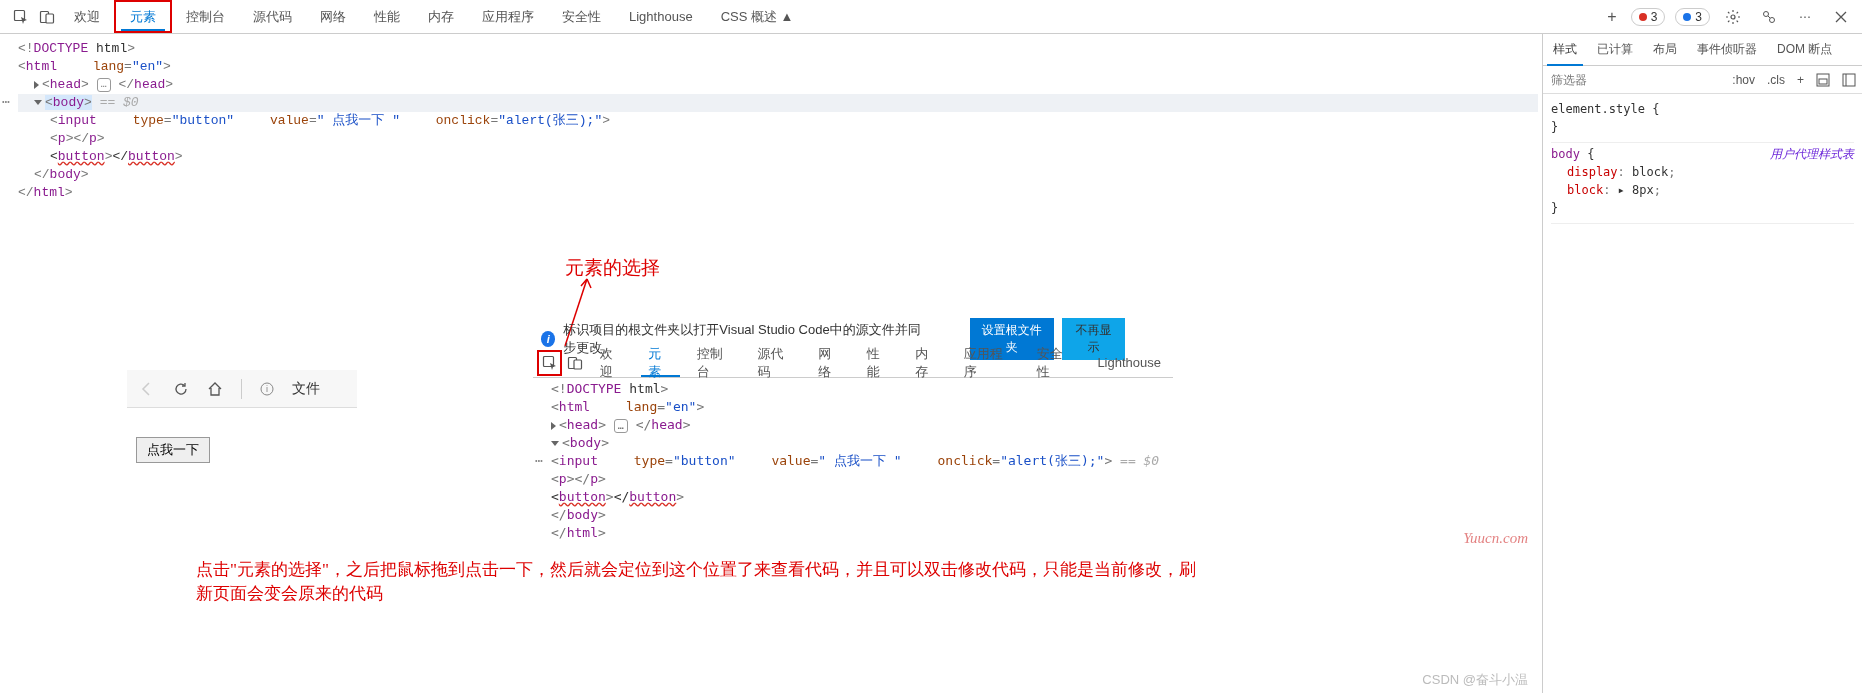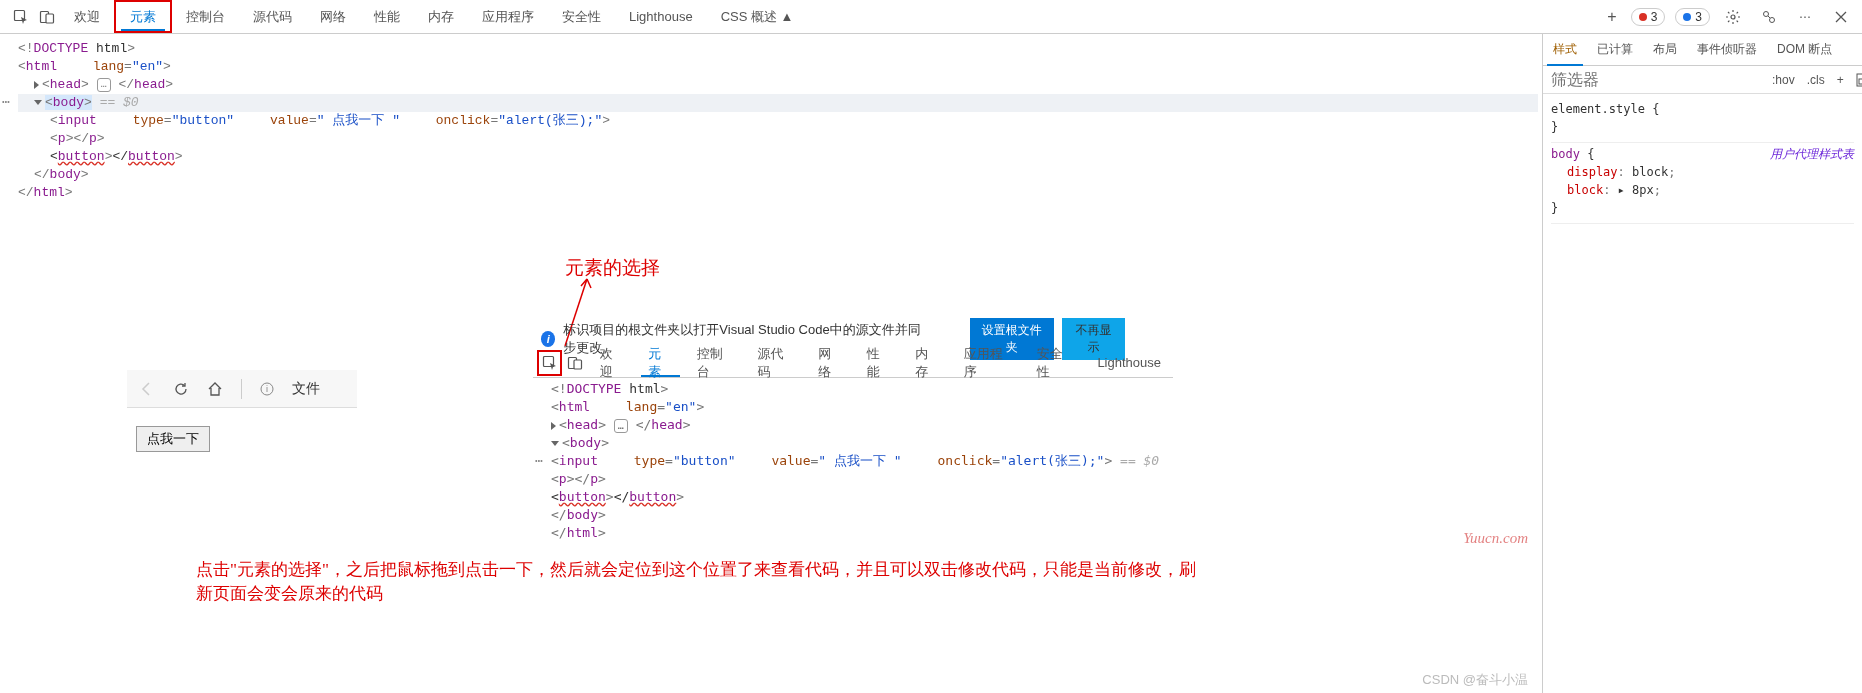--- a/index.html
+++ b/index.html
@@ -40,23 +40,23 @@
     .val { color: #1a50c7; }
     .ghost { color: #aaa; font-style: italic; }
     .dots-badge { display:inline-block; border:1px solid #999; border-radius:3px; padding:0 3px; font-size:10px; color:#666; line-height:12px; vertical-align:middle; }
     .pre-dots { position:absolute; left:-16px; color:#888; letter-spacing:1px; }
     .wavy { text-decoration: underline wavy #d93025; text-decoration-skip-ink: none; }
     
     
     .styles-tabs { display: flex; border-bottom: 1px solid #ccc; height: 32px; }
     .styles-tabs .stab { padding: 0 10px; display: flex; align-items: center; color: #555; cursor: pointer; font-size: 12px; position: relative; white-space:nowrap; }
     .styles-tabs .stab.active::after { content: ''; position: absolute; bottom: -1px; left: 10%; width: 80%; height: 2px; background: #0078d4; }
-    .styles-tabs .stab.active { color: #a16207; }
+    .styles-tabs .stab.active { color: #404040; }
     .filter-bar { display: flex; align-items: center; border-bottom: 1px solid #ddd; height: 28px; }
-    .filter-bar input { flex: 1; border: none; outline: none; padding: 0 8px; font-size: 16px; background:transparent; color:#333; }
+    .filter-bar input { flex: 1; border: none; outline: none; padding: 0 8px; font-size: 12px; background:transparent; color:#333; }
     .filter-bar .fbtn { padding: 0 6px; color: #555; font-size: 12px; cursor: pointer; }
     .style-rules { font-family: Consolas, monospace; font-size: 12px; padding: 4px 8px; line-height: 18px; }
     .style-block { border-bottom: 1px solid #eee; padding: 2px 0 6px 0; }
     .prop-name { color: #c80000; }
     .prop-val { color: #333; }
     .selector { color: #8a1b8f; }
     .uastyle { color:#6d28d9; font-style:italic; float:right; font-family:Liberation Sans, sans-serif; }
     .info-bar { display:flex; align-items:center; gap:8px; padding:6px 8px; font-size:13px; color:#333; position:absolute; left:533px; top:278px; width: 600px; }
     .info-icon { width:16px; height:16px; border-radius:50%; background:#1a73e8; color:#fff; display:flex; align-items:center; justify-content:center; font-weight:bold; font-style:italic; font-size:11px; }
     .btn-blue { background:#0078d4; color:#fff; border:none; padding:4px 10px; font-size:12px; cursor:pointer;margin-left:32px; }
@@ -68,21 +68,21 @@
     .inner-toolbar .tab { padding:0 12px; color:#555; font-size:13px; height:100%; display:flex; align-items:center; position:relative; cursor:pointer; }
     .inner-toolbar .tab.active { color:#0078d4; }
     .inner-toolbar .tab.active::after { content:''; position:absolute; bottom:0; left:10%; width:80%; height:2px; background:#0078d4; }
     
     .inner-dom { position:absolute; left:551px; top:346px; font-family: Consolas, monospace; font-size: 13px; line-height: 18px; }
     
     
     .browser-nav { position:absolute; left:127px; top:336px; width:230px; height:38px; display:flex; align-items:center; gap:18px; padding:0 12px; background:#f7f7f7; border-bottom:1px solid #ddd; }
     .browser-nav .navicon { color:#888; }
     .browser-nav .navicon.disabled { color:#ccc; }
-    .browser-button { position:absolute; left:136px; top:392px; }
+    .browser-button { position:absolute; left:136px; top:403px; }
     .browser-button button { padding:3px 10px; background:#efefef; border:1px solid #999; font-size:13px; font-family:inherit; cursor:pointer; }
     
     
     .anno-title { position:absolute; left:565px; top:221px; color:#d00; font-size:19px; font-family:"SimSun",serif; }
     .anno-arrow { position:absolute; left:557px; top:240px; width:40px; height:80px; }
     .anno-text { position:absolute; left:196px; top:524px; width:1000px; color:#d00; font-size:17px; font-family:"SimSun",serif; line-height:24px; }
     .watermark1 { position:absolute; right:14px; bottom:146px; color:rgba(200,0,0,0.5); font-size:15px; font-style:italic; font-family:Georgia,serif; }
     .watermark2 { position:absolute; right:14px; bottom:4px; color:#bbb; font-size:13px; }
     
     svg { display:block; }

